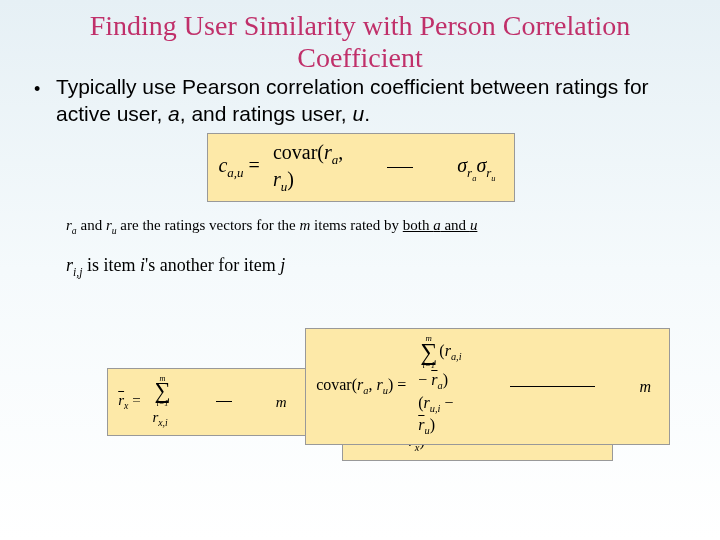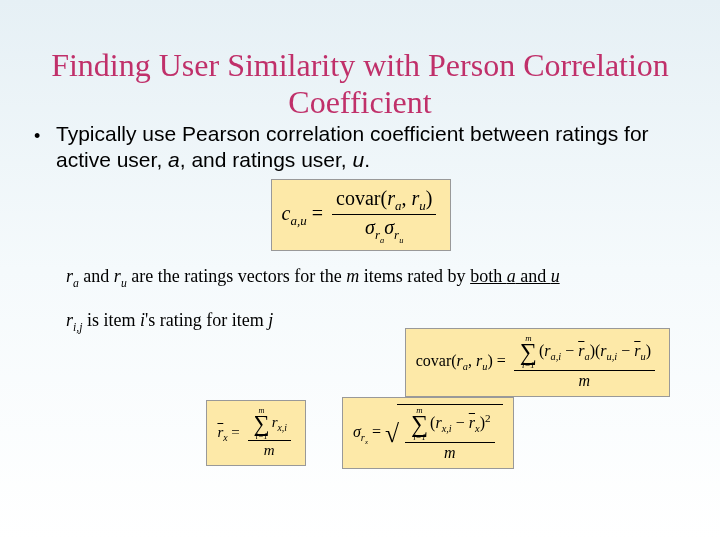--- a/index.html
+++ b/index.html
@@ -6,25 +6,24 @@
   body {
     width: 720px;
     height: 540px;
     background: linear-gradient(180deg, #e6f0f5 0%, #f5fafc 50%, #ffffff 100%);
     font-family: "Times New Roman", Times, serif;
     overflow: hidden;
     position: relative;
   }
   .title {
     text-align: center;
-    font-size: 32px;
+    font-size: 28px;
     color: #c0306a;
     padding: 10px 40px 0 40px;
     line-height: 1.15;
-    margin-top: 37px;
   }
   .body-text {
     font-family: Arial, Helvetica, sans-serif;
     color: #000;
     font-size: 21px;
     padding: 0 32px 0 56px;
     line-height: 1.25;
     position: relative;
   }
   .bullet {
@@ -48,30 +47,31 @@
   .math {
     font-family: "Times New Roman", serif;
     font-style: italic;
     font-size: 20px;
     color: #000;
   }
   .math .up { font-style: normal; }
   .sub { font-size: 0.65em; vertical-align: sub; font-style: italic; }
   .frac {
     display: inline-flex;
-    flex-direction: column;
+    flex-direction: row;
     align-items: center;
     vertical-align: middle;
     margin: 0 4px;
+    gap: 40px;
   }
   .frac-num, .frac-den { padding: 0 4px; line-height: 1.2; }
   .frac-bar { width: 100%; border-top: 1.2px solid #000; }
   .note {
     font-family: "Times New Roman", serif;
-    font-size: 18px;
+    font-size: 15px;
     color: #000;
     padding: 4px 40px 4px 94px;
     text-indent: -28px;
     line-height: 1.25;
   }
   .note2 {
     font-family: "Times New Roman", serif;
     font-size: 18px;
     color: #000;
     padding: 14px 40px 4px 94px;
@@ -137,21 +137,21 @@
         </span>
     </span>
   </div>
 </div>
 
 <div class="note">
   <span class="ital">r</span><span class="ital sub">a</span><span> and </span><span class="ital">r</span><span class="ital sub">u</span><span> are the ratings vectors for the </span><span class="ital">m</span><span> items rated by </span><span class="uline"><span>both </span><span class="ital">a</span><span> and </span><span class="ital">u</span></span>
 </div>
 
 <div class="note2">
-  <span class="ital">r</span><span class="ital sub">i,j</span><span> is item </span><span class="ital">i</span><span>'s rating for item </span><span class="ital">j</span>
+  <span class="ital">r</span><span class="ital sub">i,j</span><span> is item </span><span class="ital">i</span><span>'s another for item </span><span class="ital">j</span>
 </div>
 
 <div style="position:absolute; right:50px; top:328px;" class="formula-img formula-covar">
   <span class="math">
     <span class="up">covar</span><span class="up">(</span><span>r</span><span class="sub">a</span><span class="up">, </span><span>r</span><span class="sub">u</span><span class="up">)</span><span class="up"> = </span><span class="frac">
         <span class="frac-num"><span class="sum-sym">
             <span class="sum-top">m</span>
             <span class="sigma-big">∑</span>
             <span class="sum-bot">i=1</span>
           </span><span class="up">(</span><span>r</span><span class="sub">a,i</span><span class="up"> − </span><span class="bar">r</span><span class="sub">a</span><span class="up">)(</span><span>r</span><span class="sub">u,i</span><span class="up"> − </span><span class="bar">r</span><span class="sub">u</span><span class="up">)</span></span>

